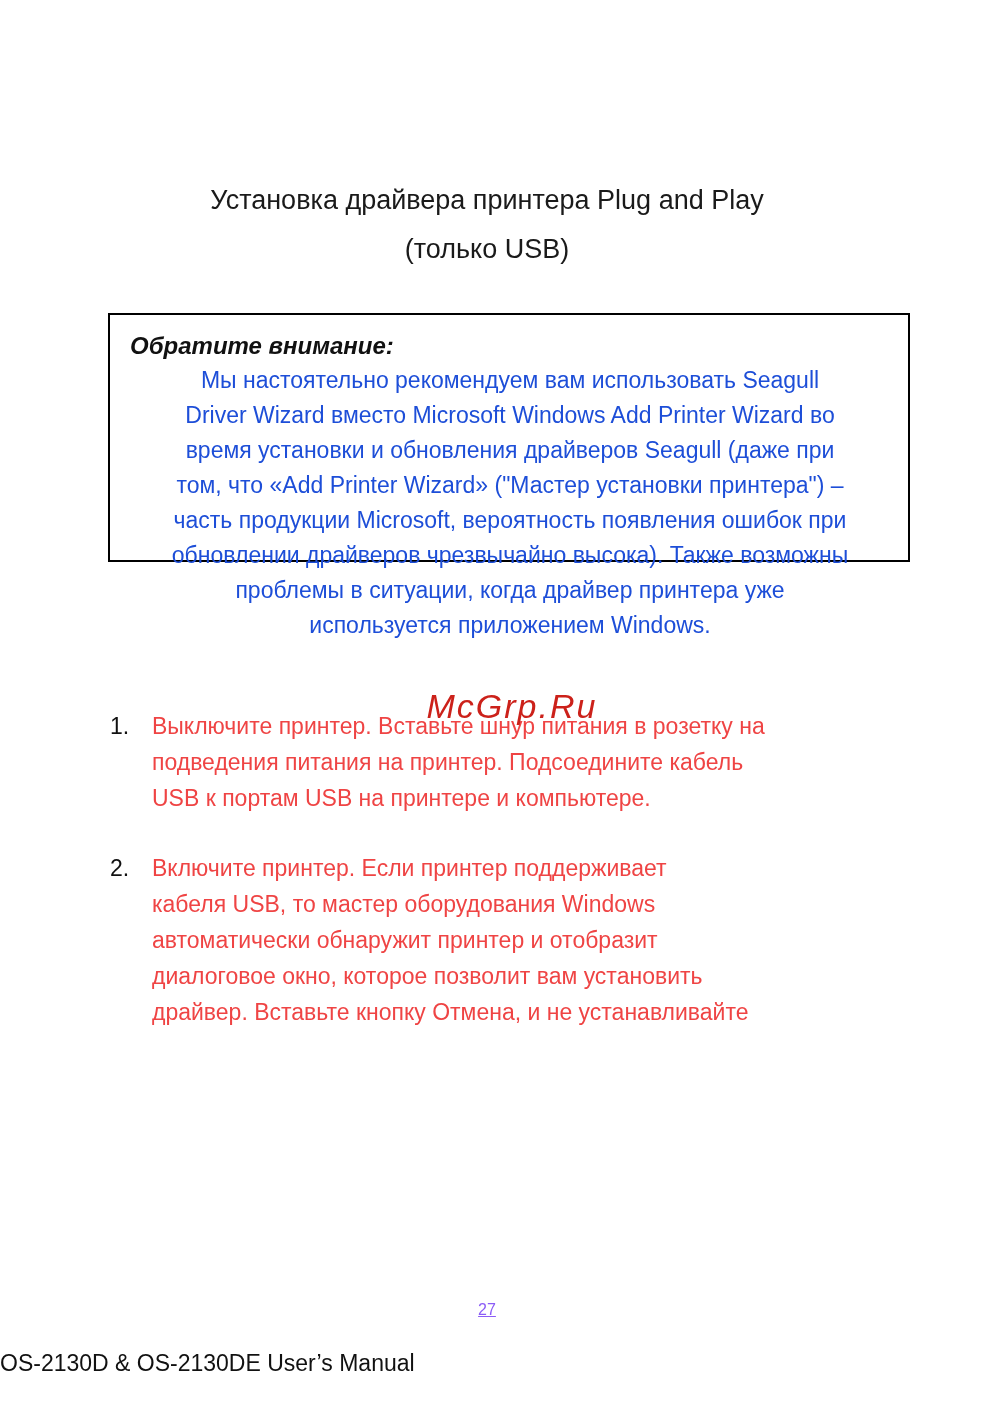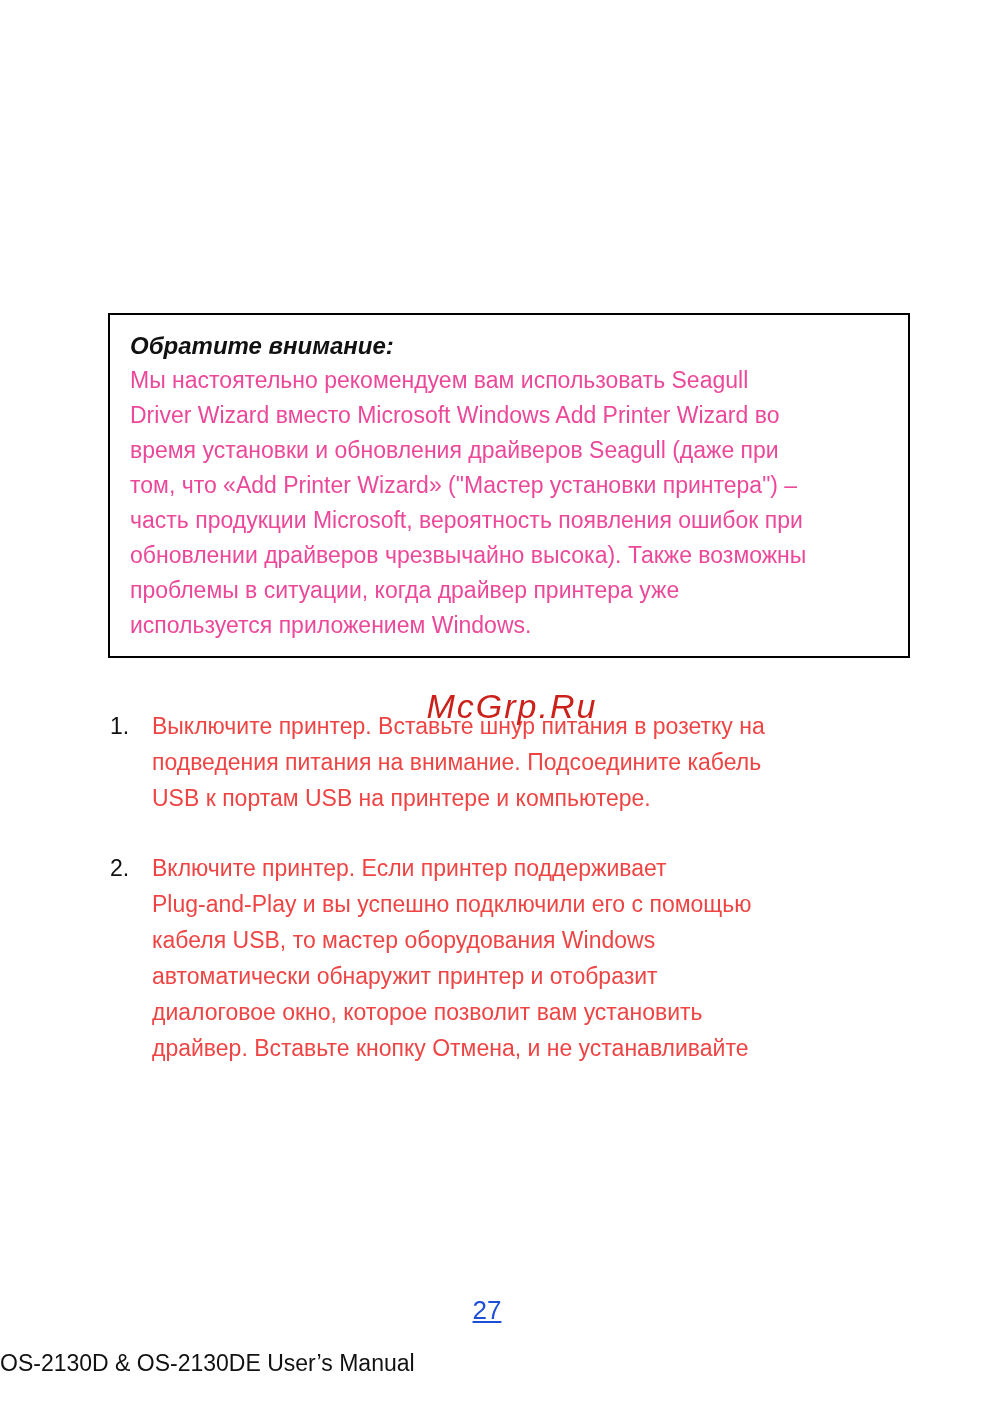--- a/index.html
+++ b/index.html
@@ -20,38 +20,39 @@
     text-align: center;
     font-size: 27px;
     line-height: 49px;
     color: #1a1a1a;
   }
   .notice-box {
     position: absolute;
     top: 313px;
     left: 108px;
     width: 802px;
-    height: 345px;
+    height: 249px;
     box-sizing: border-box;
     border: 2px solid #000000;
     padding: 13px 18px 10px 20px;
   }
   .notice-heading {
     font-weight: bold;
     font-style: italic;
     font-size: 24px;
     line-height: 35px;
     white-space: nowrap;
     color: #111111;
   }
   .notice-line {
     font-size: 23px;
     line-height: 35px;
     white-space: nowrap;
-    color: #ec4899;
+    color: #1d4ed8;
+    text-align: center;
   }
   .watermark {
     position: absolute;
     top: 684px;
     left: 12px;
     width: 1000px;
     text-align: center;
     font-size: 34px;
     font-style: italic;
     letter-spacing: 2px;
@@ -80,70 +81,73 @@
     line-height: 36px;
     white-space: nowrap;
     color: #ef4444;
   }
   .page-number {
     position: absolute;
     top: 1296px;
     left: 0;
     width: 974px;
     text-align: center;
-    font-size: 26px;
+    font-size: 16px;
     line-height: 28px;
-    color: #1d4ed8;
+    color: #8b5cf6;
   }
   .page-number span { text-decoration: underline; }
   .manual-title {
     position: absolute;
     top: 1349px;
     left: 0;
     width: 974px;
     text-align: left;
     font-size: 23px;
     line-height: 28px;
     color: #111111;
   }
 </style>
 </head>
 <body>
 
 <div class="page">
 
+  <div class="title-block">
+    <div>Установка драйвера принтера Plug and Play</div>
+    <div>(только USB)</div>
+  </div>
 
   <div class="notice-box">
     <div class="notice-heading">Обратите внимание:</div>
     <div class="notice-line">Мы настоятельно рекомендуем вам использовать Seagull</div>
     <div class="notice-line">Driver Wizard вместо Microsoft Windows Add Printer Wizard во</div>
     <div class="notice-line">время установки и обновления драйверов Seagull (даже при</div>
     <div class="notice-line">том, что «Add Printer Wizard» ("Мастер установки принтера") –</div>
     <div class="notice-line">часть продукции Microsoft, вероятность появления ошибок при</div>
     <div class="notice-line">обновлении драйверов чрезвычайно высока). Также возможны</div>
     <div class="notice-line">проблемы в ситуации, когда драйвер принтера уже</div>
     <div class="notice-line">используется приложением Windows.</div>
   </div>
 
   <div class="watermark" style="color: rgb(204, 33, 26);">McGrp.Ru</div>
 
   <div class="steps">
     <div class="step">
       <div class="step-num">1.</div>
       <div class="step-lines">
         <div class="step-line">Выключите принтер. Вставьте шнур питания в розетку на</div>
-        <div class="step-line">подведения питания на внимание. Подсоедините кабель</div>
+        <div class="step-line">подведения питания на принтер. Подсоедините кабель</div>
         <div class="step-line">USB к портам USB на принтере и компьютере.</div>
       </div>
     </div>
     <div class="step">
       <div class="step-num">2.</div>
       <div class="step-lines">
         <div class="step-line">Включите принтер. Если принтер поддерживает</div>
-        <div class="step-line">Plug-and-Play и вы успешно подключили его с помощью</div>
         <div class="step-line">кабеля USB, то мастер оборудования Windows</div>
         <div class="step-line">автоматически обнаружит принтер и отобразит</div>
         <div class="step-line">диалоговое окно, которое позволит вам установить</div>
         <div class="step-line">драйвер. Вставьте кнопку Отмена, и не устанавливайте</div>
       </div>
     </div>
   </div>
 
   <div class="page-number">
     <span>27</span>

